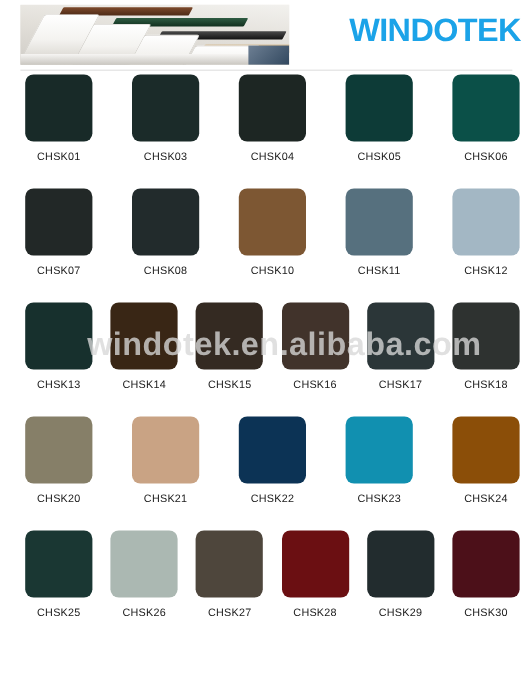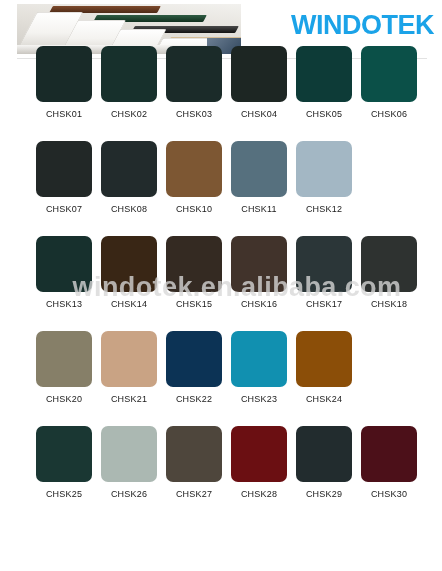--- a/index.html
+++ b/index.html
@@ -12,21 +12,21 @@
     background: #ffffff;
     font-family: "Liberation Sans", sans-serif;
     overflow: hidden;
     position: relative;
   }
 
   
   .header {
     position: relative;
     width: 442px;
-    height: 46px;
+    height: 62px;
     background: #ffffff;
     box-sizing: border-box;
   }
   .header-photo {
     position: absolute;
     left: 17px;
     top: 4px;
     width: 224px;
     height: 50px;
     overflow: hidden;
@@ -93,22 +93,22 @@
   }
 
   
   .grid-wrap {
     position: relative;
     padding: 0;
   }
   .row {
     position: relative;
     display: flex;
-    justify-content: flex-start;
-    padding-left: 36px;
+    justify-content: space-between;
+    padding-left: 21px;
     box-sizing: border-box;
     height: 95px;
   }
   .cell {
     width: 56px;
     margin-right: 9px;
     display: flex;
     flex-direction: column;
     align-items: center;
   }
@@ -166,24 +166,20 @@
 </div>
 
 <div class="grid-wrap">
 
   <div class="row">
     <div class="cell">
       <div class="swatch" style="background-color: rgb(24, 42, 40);"></div>
       <div class="swatch-label">CHSK01</div>
     </div>
     <div class="cell">
-      <div class="swatch" style="background-color: rgb(23, 48, 44);"></div>
-      <div class="swatch-label">CHSK02</div>
-    </div>
-    <div class="cell">
       <div class="swatch" style="background-color: rgb(27, 43, 41);"></div>
       <div class="swatch-label">CHSK03</div>
     </div>
     <div class="cell">
       <div class="swatch" style="background-color: rgb(29, 38, 35);"></div>
       <div class="swatch-label">CHSK04</div>
     </div>
     <div class="cell">
       <div class="swatch" style="background-color: rgb(13, 59, 55);"></div>
       <div class="swatch-label">CHSK05</div>

